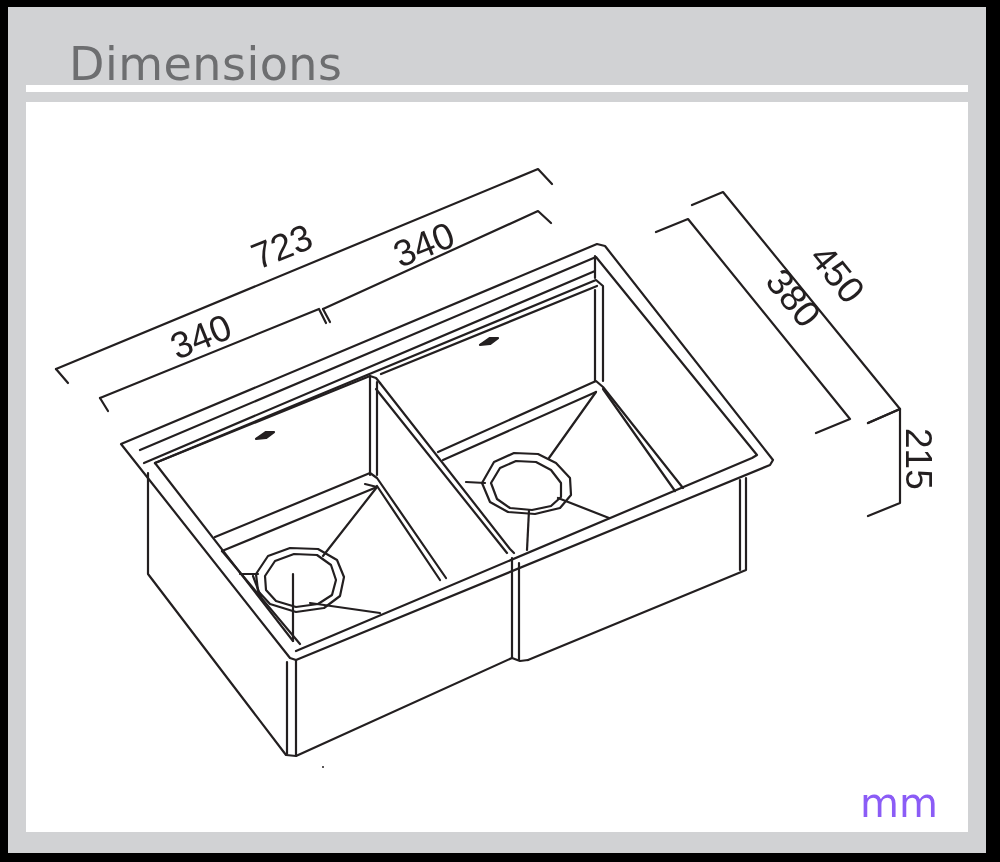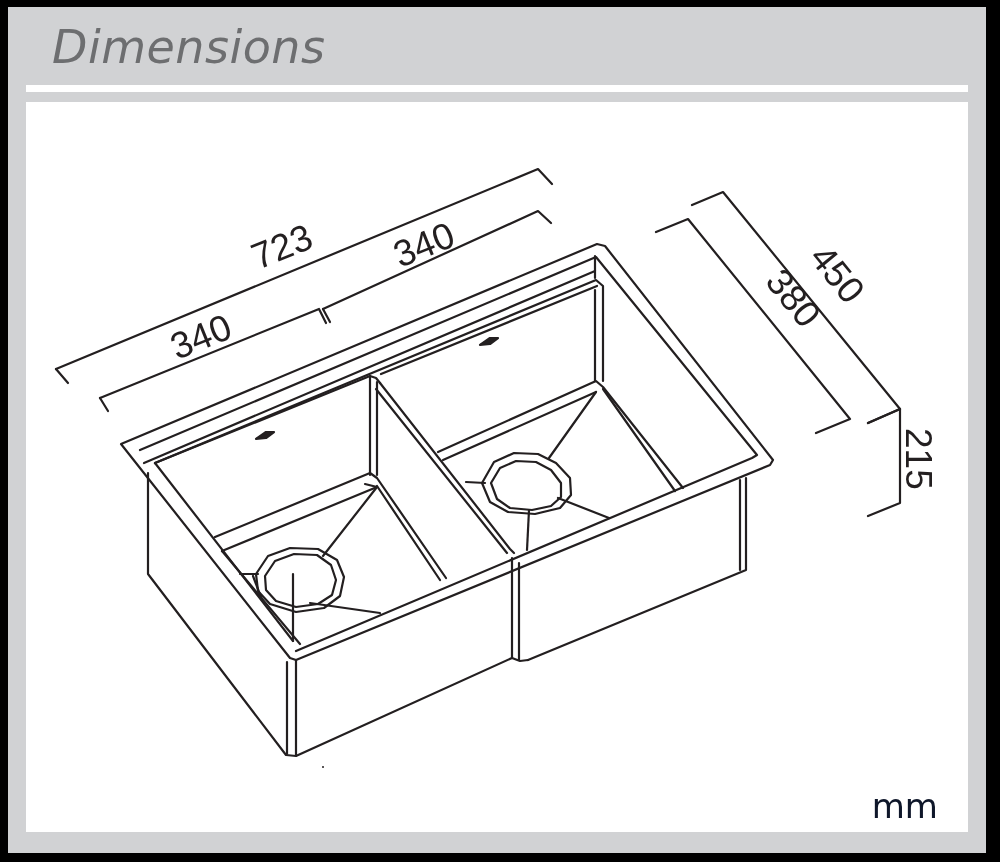--- a/index.html
+++ b/index.html
@@ -1,22 +1,22 @@
 <!DOCTYPE html>
 <html><head>
   <meta charset="utf-8">
   <style>
     html, body { margin: 0; padding: 0; }
     body { width: 1000px; height: 862px; background: #000; position: relative; overflow: hidden; font-family: "Liberation Sans", sans-serif; }
     .frame { position: absolute; left: 8px; top: 7px; width: 978px; height: 846px; background: #d1d2d4; }
-    .title { position: absolute; left: 44px; top: 17px; font-family: "DejaVu Sans", sans-serif; font-size: 46px; color: #6d6e70; letter-spacing: 0.5px; margin: 0; font-weight: normal; line-height: 1; font-style: italic; }
+    .title { position: absolute; left: 44px; top: 17px; font-family: "DejaVu Sans", sans-serif; font-size: 46px; color: #6d6e70; letter-spacing: 0.5px; margin: 17px; font-weight: normal; line-height: 1; }
     .strip { position: absolute; left: 18px; top: 78px; width: 942px; height: 7px; background: #ffffff; }
     .canvas { position: absolute; left: 18px; top: 95px; width: 942px; height: 730px; background: #ffffff; }
     .canvas svg { position: absolute; left: -26px; top: -102px; }
-    .unit { position: absolute; right: 30px; bottom: 6px; font-family: "DejaVu Sans", sans-serif; font-size: 34px; color: #0f172a; }
+    .unit { position: absolute; right: 30px; bottom: 6px; font-family: "DejaVu Sans", sans-serif; font-size: 40px; color: #8b5cf6; }
     .dim { font-family: "Liberation Sans", sans-serif; font-size: 37px; fill: #231f20; }
   </style>
 </head>
 <body>
 
 <div class="frame">
   <h1 class="title">Dimensions</h1>
   <div class="strip"></div>
 
   <div class="canvas">

